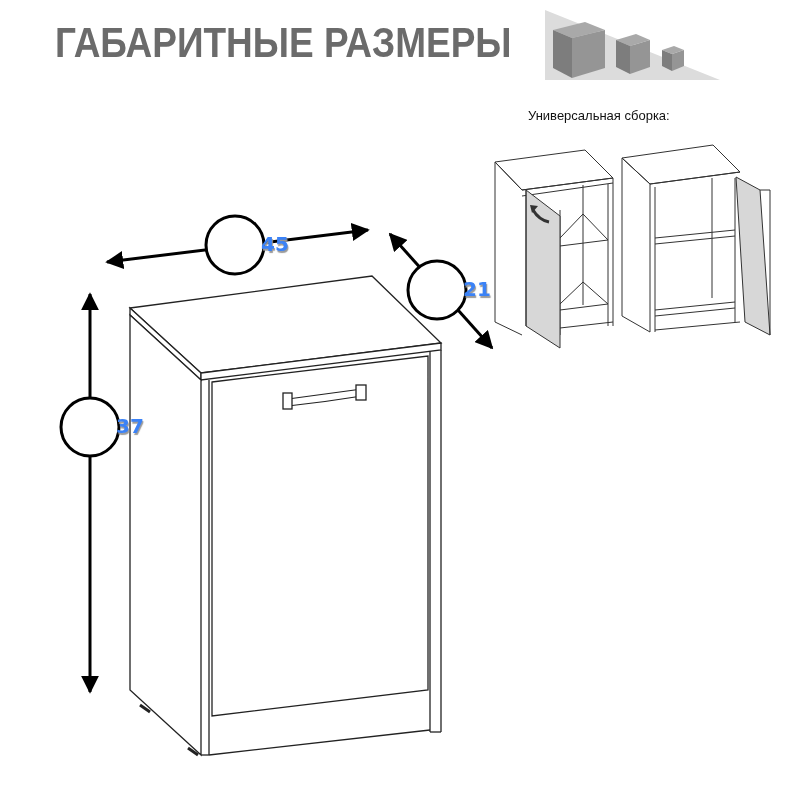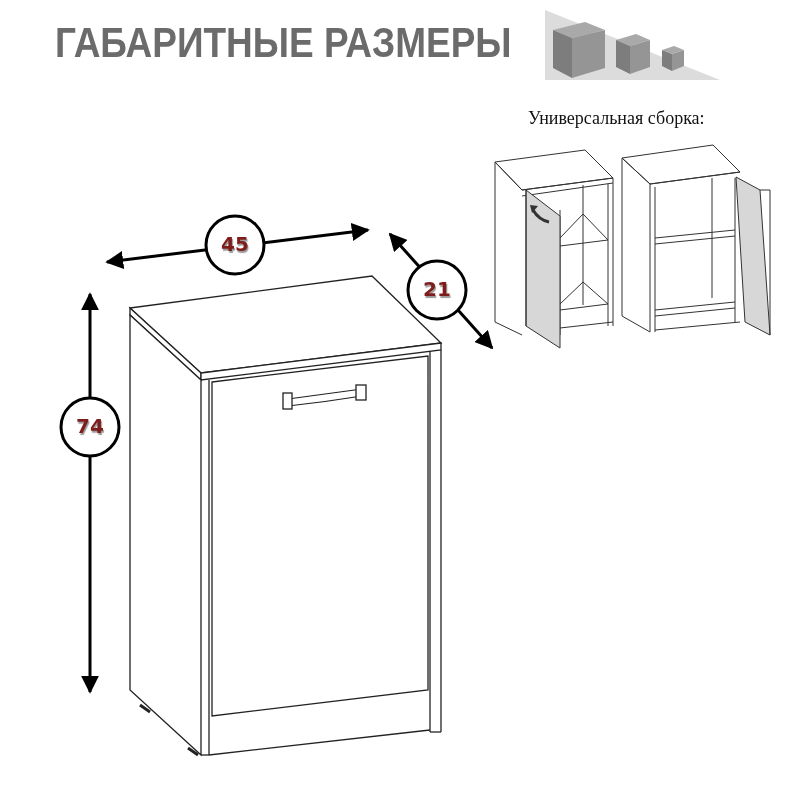--- a/index.html
+++ b/index.html
@@ -6,28 +6,28 @@
     body { width: 800px; height: 800px; position: relative; overflow: hidden; font-family: "DejaVu Sans", sans-serif; }
     .title {
       position: absolute; left: 55px; top: 18px;
       font-family: "Liberation Sans", sans-serif; font-weight: bold;
       font-size: 43px; color: #6b6b6b; letter-spacing: 0px;
       transform: scaleX(0.86); transform-origin: left top;
       white-space: nowrap;
     }
     .subtitle {
       position: absolute; left: 528px; top: 108px;
-      font-family: Liberation Serif, serif; font-size: 18px; color: #111;
+      font-family: Liberation Sans, sans-serif; font-size: 13px; color: #111;
       white-space: nowrap;
     }
     svg.layer { position: absolute; left: 0; top: 0; }
     .dim-label {
       position: absolute; width: 60px; text-align: center;
       font-family: "DejaVu Sans", sans-serif; font-weight: bold; font-size: 20px;
-      color: #7f1d1d; text-shadow: 1px 2px 1px #9a9a9a;
+      color: #3b82f6; text-shadow: 1px 2px 1px #9a9a9a; margin-left: 40px;
     }
   </style>
 </head>
 <body>
 
 <div class="title">ГАБАРИТНЫЕ РАЗМЕРЫ</div>
 
 <svg class="layer" width="800" height="800">
   <polygon points="545,10 545,80 720,80" fill="#dcdcdc"></polygon>
 
@@ -138,13 +138,13 @@
 
   <line x1="90" y1="294" x2="90" y2="692" stroke="#000" stroke-width="3" marker-start="url(#ah)" marker-end="url(#ah)"></line>
 
   <circle cx="235" cy="245" r="29" fill="#fff" stroke="#000" stroke-width="3"></circle>
   <circle cx="437" cy="290" r="29" fill="#fff" stroke="#000" stroke-width="3"></circle>
   <circle cx="90" cy="427" r="29" fill="#fff" stroke="#000" stroke-width="3"></circle>
 </svg>
 
 <div class="dim-label" style="left:205px; top:232px;">45</div>
 <div class="dim-label" style="left:407px; top:277px;">21</div>
-<div class="dim-label" style="left:60px; top:414px;">74</div>
+<div class="dim-label" style="left:60px; top:414px;">37</div>
 
 </body></html>

